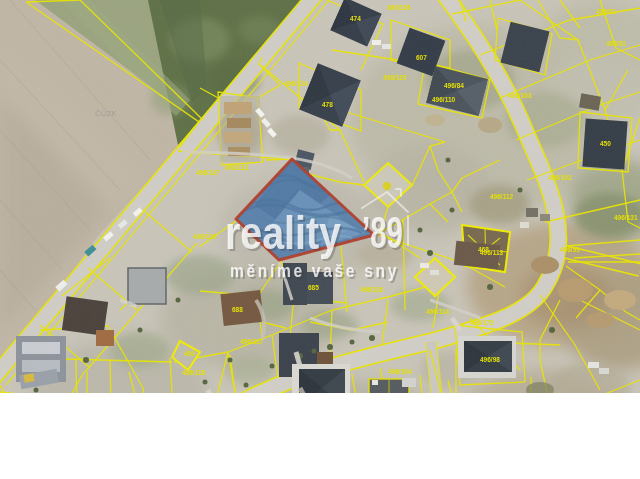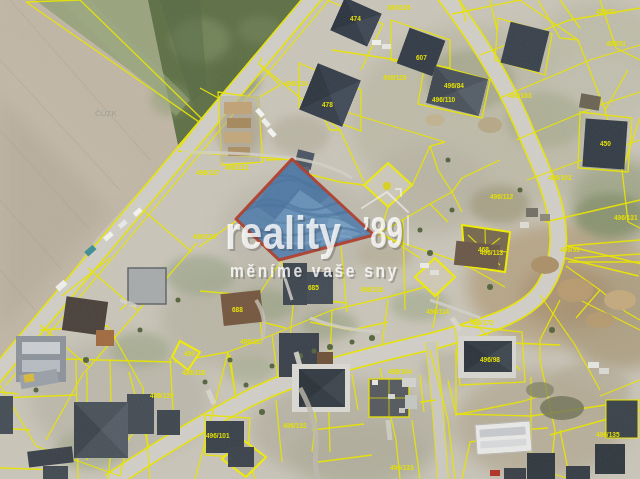--- a/index.html
+++ b/index.html
@@ -1,15 +1,15 @@
 <!DOCTYPE html>
 <html><head><meta charset="utf-8">
 <style>
 html,body{margin:0;padding:0;background:#fff;}
-#map{width:640px;height:479px;overflow:hidden;position:relative;font-family:"Liberation Sans",sans-serif;text-decoration:underline;}
+#map{width:640px;height:393px;overflow:hidden;position:relative;font-family:"Liberation Sans",sans-serif;text-decoration:underline;}
 </style></head>
 <body>
 <div id="map">
 <svg width="640" height="479" viewBox="0 0 640 479" xmlns="http://www.w3.org/2000/svg">
 <defs>
 <clipPath id="bp">
           <path d="M292,159 L374,235 L279,260 L236,219 Z"></path>
         </clipPath>
 <filter id="b8" x="-30%" y="-30%" width="160%" height="160%">
           <feGaussianBlur stdDeviation="8"></feGaussianBlur>

